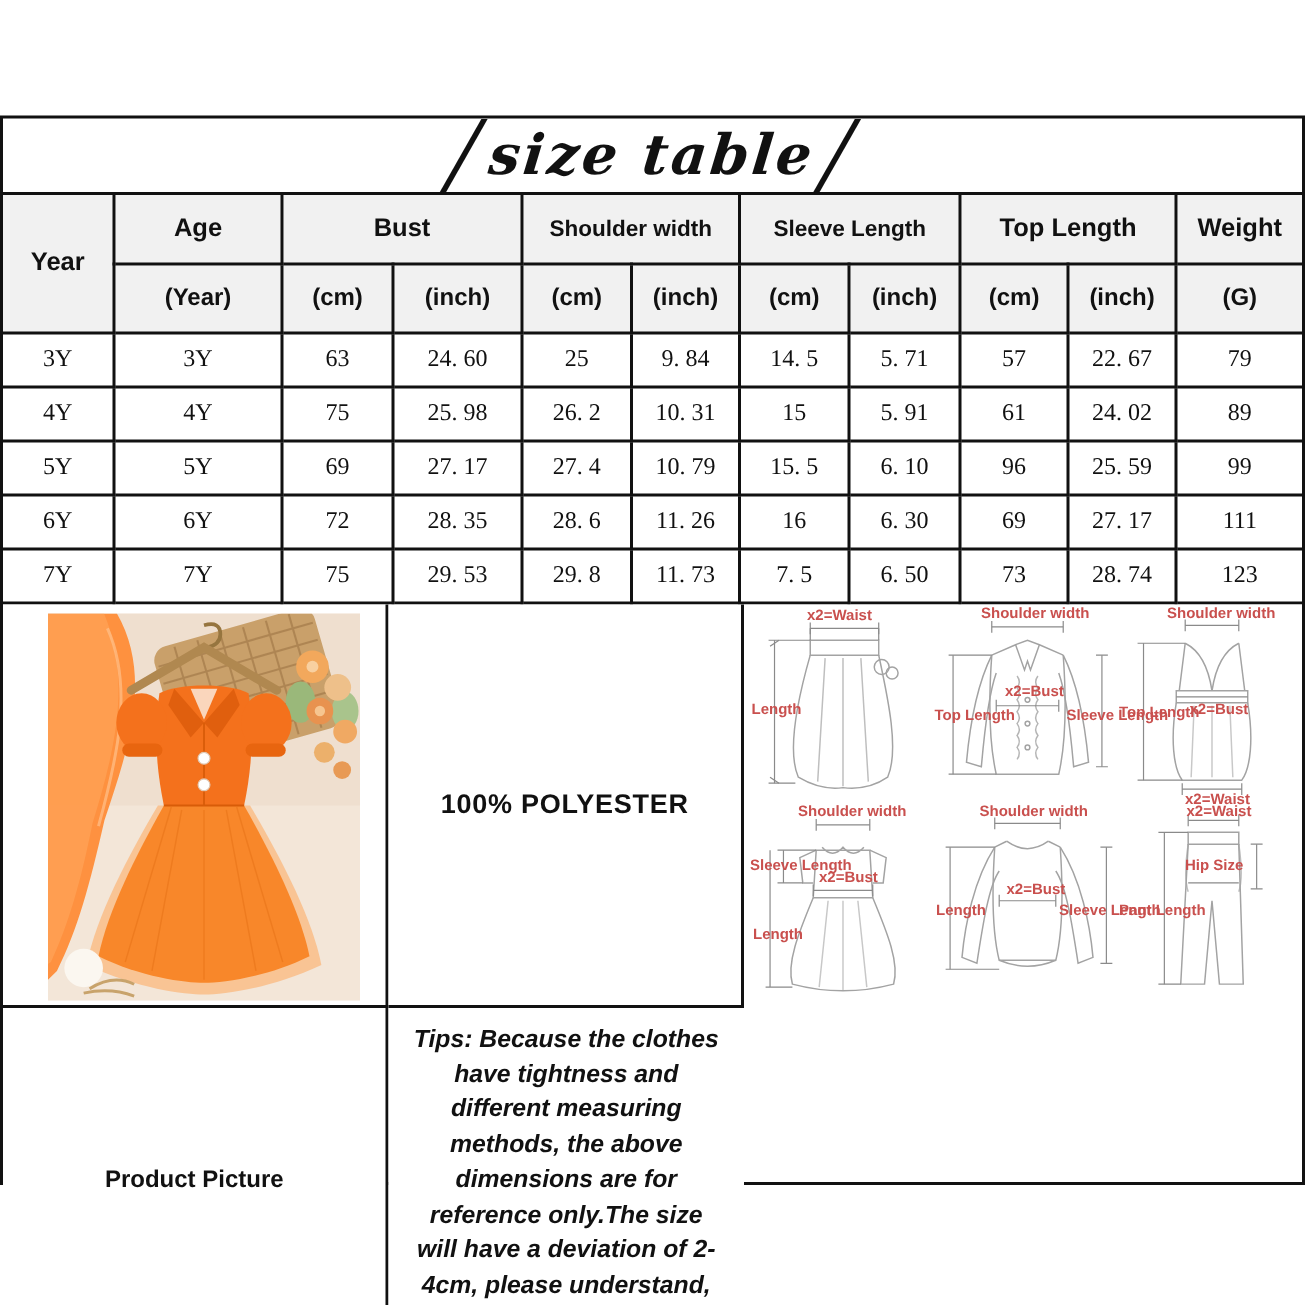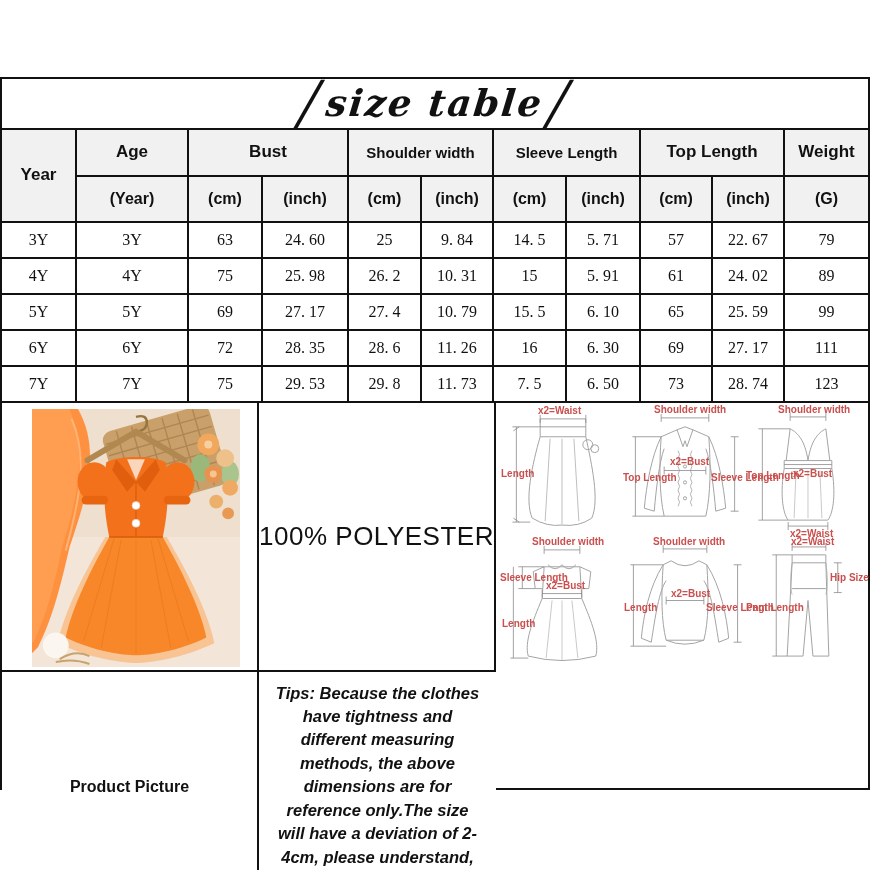--- a/index.html
+++ b/index.html
@@ -33,21 +33,21 @@
   .size-table th.unit{font-size:16px;}
   .size-table td{background:#fff;font-family:"Liberation Serif","DejaVu Serif",serif;font-size:16px;height:36px;}
 
   
   .bottom-grid{flex:1;display:grid;grid-template-columns:257px 237px 1fr;grid-template-rows:267px 1fr;}
   .bg-cell{position:relative;background:#fff;}
   .cell-photo,.cell-ingredients{border-right:2px solid var(--border);}
   .cell-photo-label,.cell-ingredients-label{border-right:2px solid var(--border);border-top:2px solid var(--border);}
   .cell-tips{border-top:2px solid var(--border);}
   .cell-ingredients{display:flex;align-items:center;justify-content:center;}
-  .ingredients-text{font-size:26px;font-weight:normal;letter-spacing:0.5px;}
+  .ingredients-text{font-size:18px;font-weight:bold;letter-spacing:0.5px;}
   .cell-photo-label,.cell-ingredients-label{display:flex;align-items:center;justify-content:center;}
   .section-label{font-size:16px;font-weight:600;}
   .cell-tips{display:flex;align-items:center;justify-content:center;padding:10px 12px;}
   .tips-text{font-size:16.5px;font-weight:bold;font-style:italic;text-align:center;line-height:1.42;}
 
   
   .photo{position:absolute;left:30px;top:6px;right:17px;bottom:3px;background:var(--photo-bg);overflow:hidden;}
   .photo svg{display:block;width:100%;height:100%;}
 
   
@@ -137,21 +137,21 @@
         </tr>
         <tr>
           <td>5Y</td>
           <td>5Y</td>
           <td>69</td>
           <td>27. 17</td>
           <td>27. 4</td>
           <td>10. 79</td>
           <td>15. 5</td>
           <td>6. 10</td>
-          <td>65</td>
+          <td>96</td>
           <td>25. 59</td>
           <td>99</td>
         </tr>
         <tr>
           <td>6Y</td>
           <td>6Y</td>
           <td>72</td>
           <td>28. 35</td>
           <td>28. 6</td>
           <td>11. 26</td>
@@ -417,21 +417,21 @@
                 <line x1="92" y1="26" x2="92" y2="56"></line>
                   <line x1="88" y1="26" x2="96" y2="26"></line>
                   <line x1="88" y1="56" x2="96" y2="56"></line>
                 <line x1="46" y1="52" x2="80" y2="52"></line>
                 <line x1="30" y1="18" x2="30" y2="120"></line>
                   <line x1="26" y1="18" x2="46" y2="18"></line>
                   <line x1="26" y1="120" x2="41" y2="120"></line>
               </g>
             </svg>
             <span class="dg-label" style="left:45px;top:0px;">x2=Waist</span>
-            <span class="dg-label" style="left:56px;top:36px;padding-left:28px;">Hip Size</span>
+            <span class="dg-label" style="left:44px;top:36px;">Hip Size</span>
             <span class="dg-label" style="left:0px;top:66px;">Pant Length</span>
           </div>
 
         </div>
       </div>
 
       <div class="bg-cell cell-photo-label">
         <div class="section-label">Product Picture</div>
       </div>
       <div class="bg-cell cell-tips">

